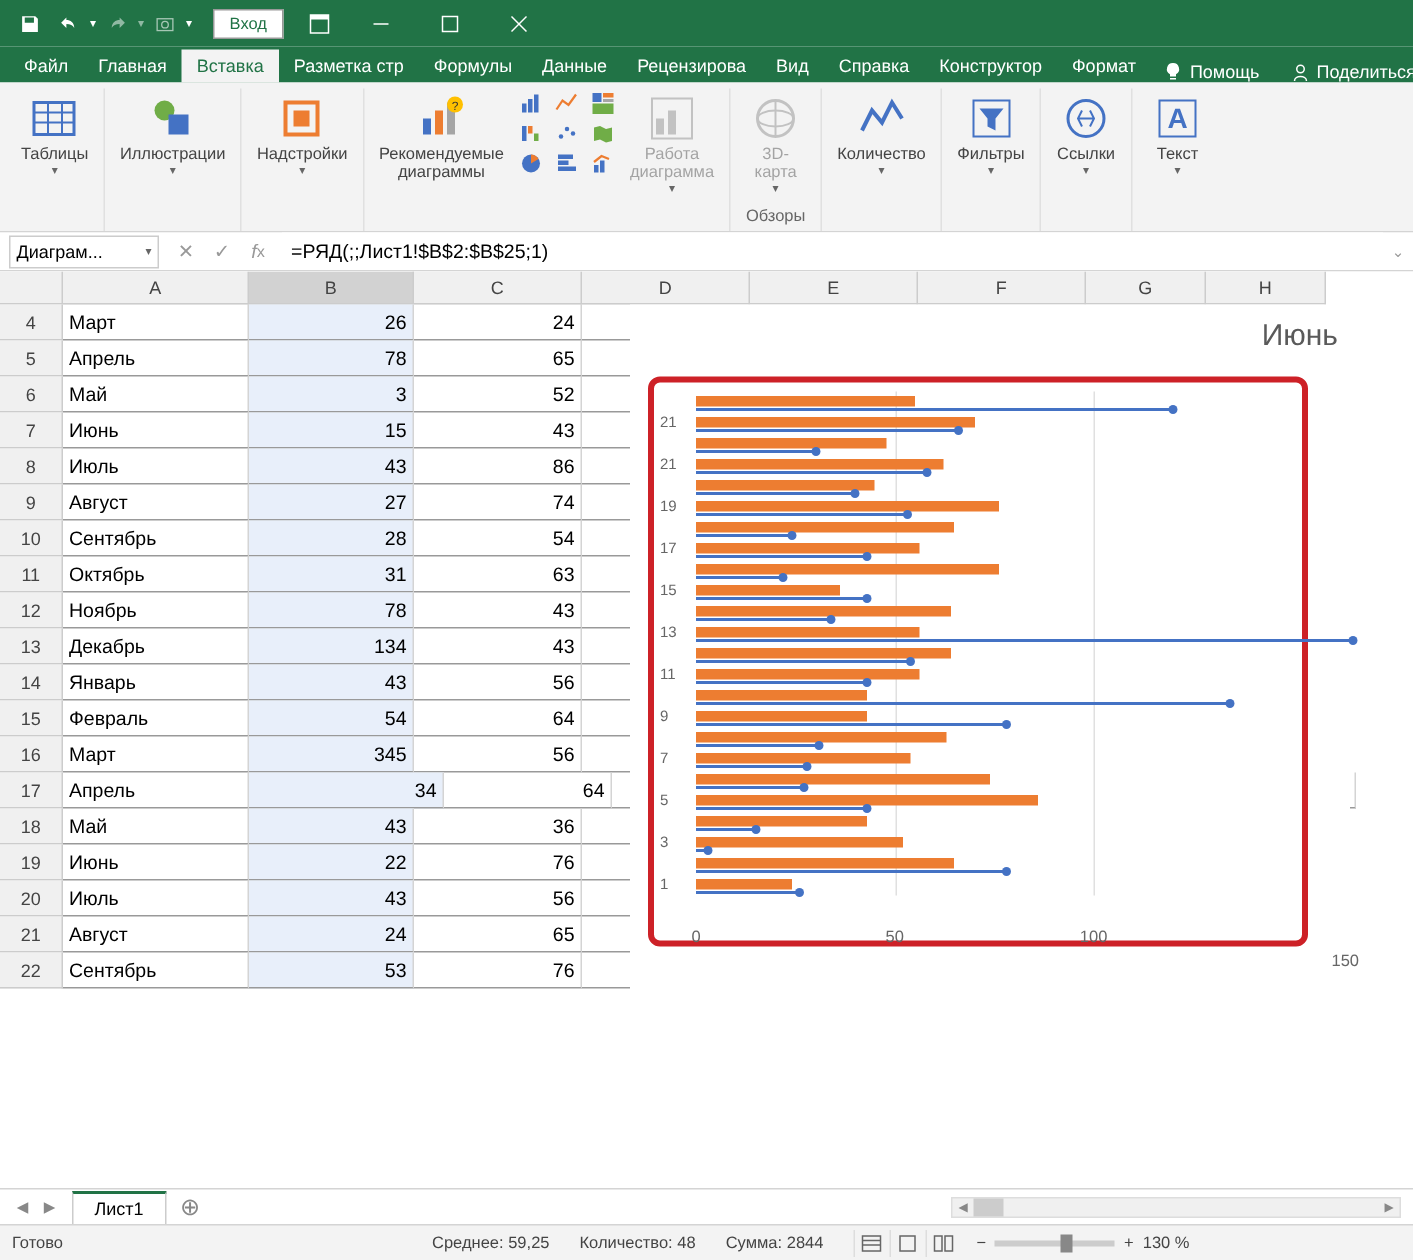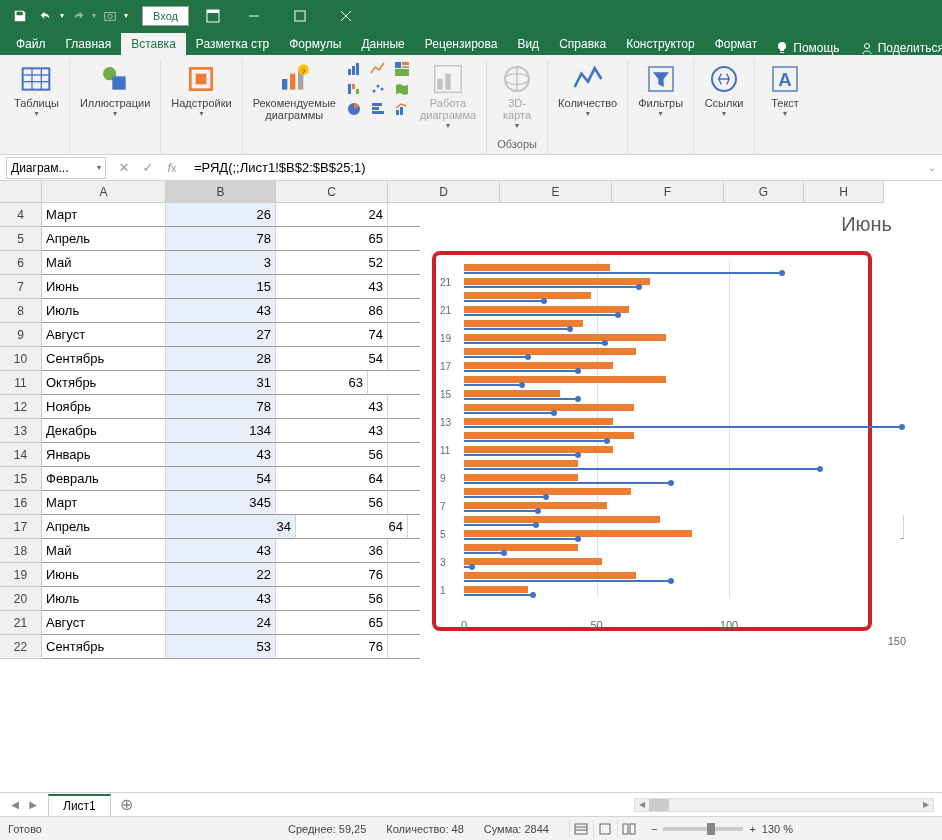--- a/index.html
+++ b/index.html
@@ -514,21 +514,21 @@
           <div class="cell num" style="width: 112px;">54</div>
           <div class="cell text" style="width: 112px;"></div>
           <div class="cell text" style="width: 112px;"></div>
           <div class="cell text" style="width: 112px;"></div>
           <div class="cell text" style="width: 80px;"></div>
           <div class="cell text" style="width: 80px;"></div>
         </div>
         <div class="cell-row">
           <div class="cell text" style="width: 124px;">Октябрь</div>
           <div class="cell num highlighted" style="width: 110px;">31</div>
-          <div class="cell num" style="width: 92px;">63</div>
+          <div class="cell num" style="width: 112px;">63</div>
           <div class="cell text" style="width: 112px;"></div>
           <div class="cell text" style="width: 112px;"></div>
           <div class="cell text" style="width: 112px;"></div>
           <div class="cell text" style="width: 80px;"></div>
           <div class="cell text" style="width: 80px;"></div>
         </div>
         <div class="cell-row">
           <div class="cell text" style="width: 124px;">Ноябрь</div>
           <div class="cell num highlighted" style="width: 110px;">78</div>
           <div class="cell num" style="width: 112px;">43</div>

